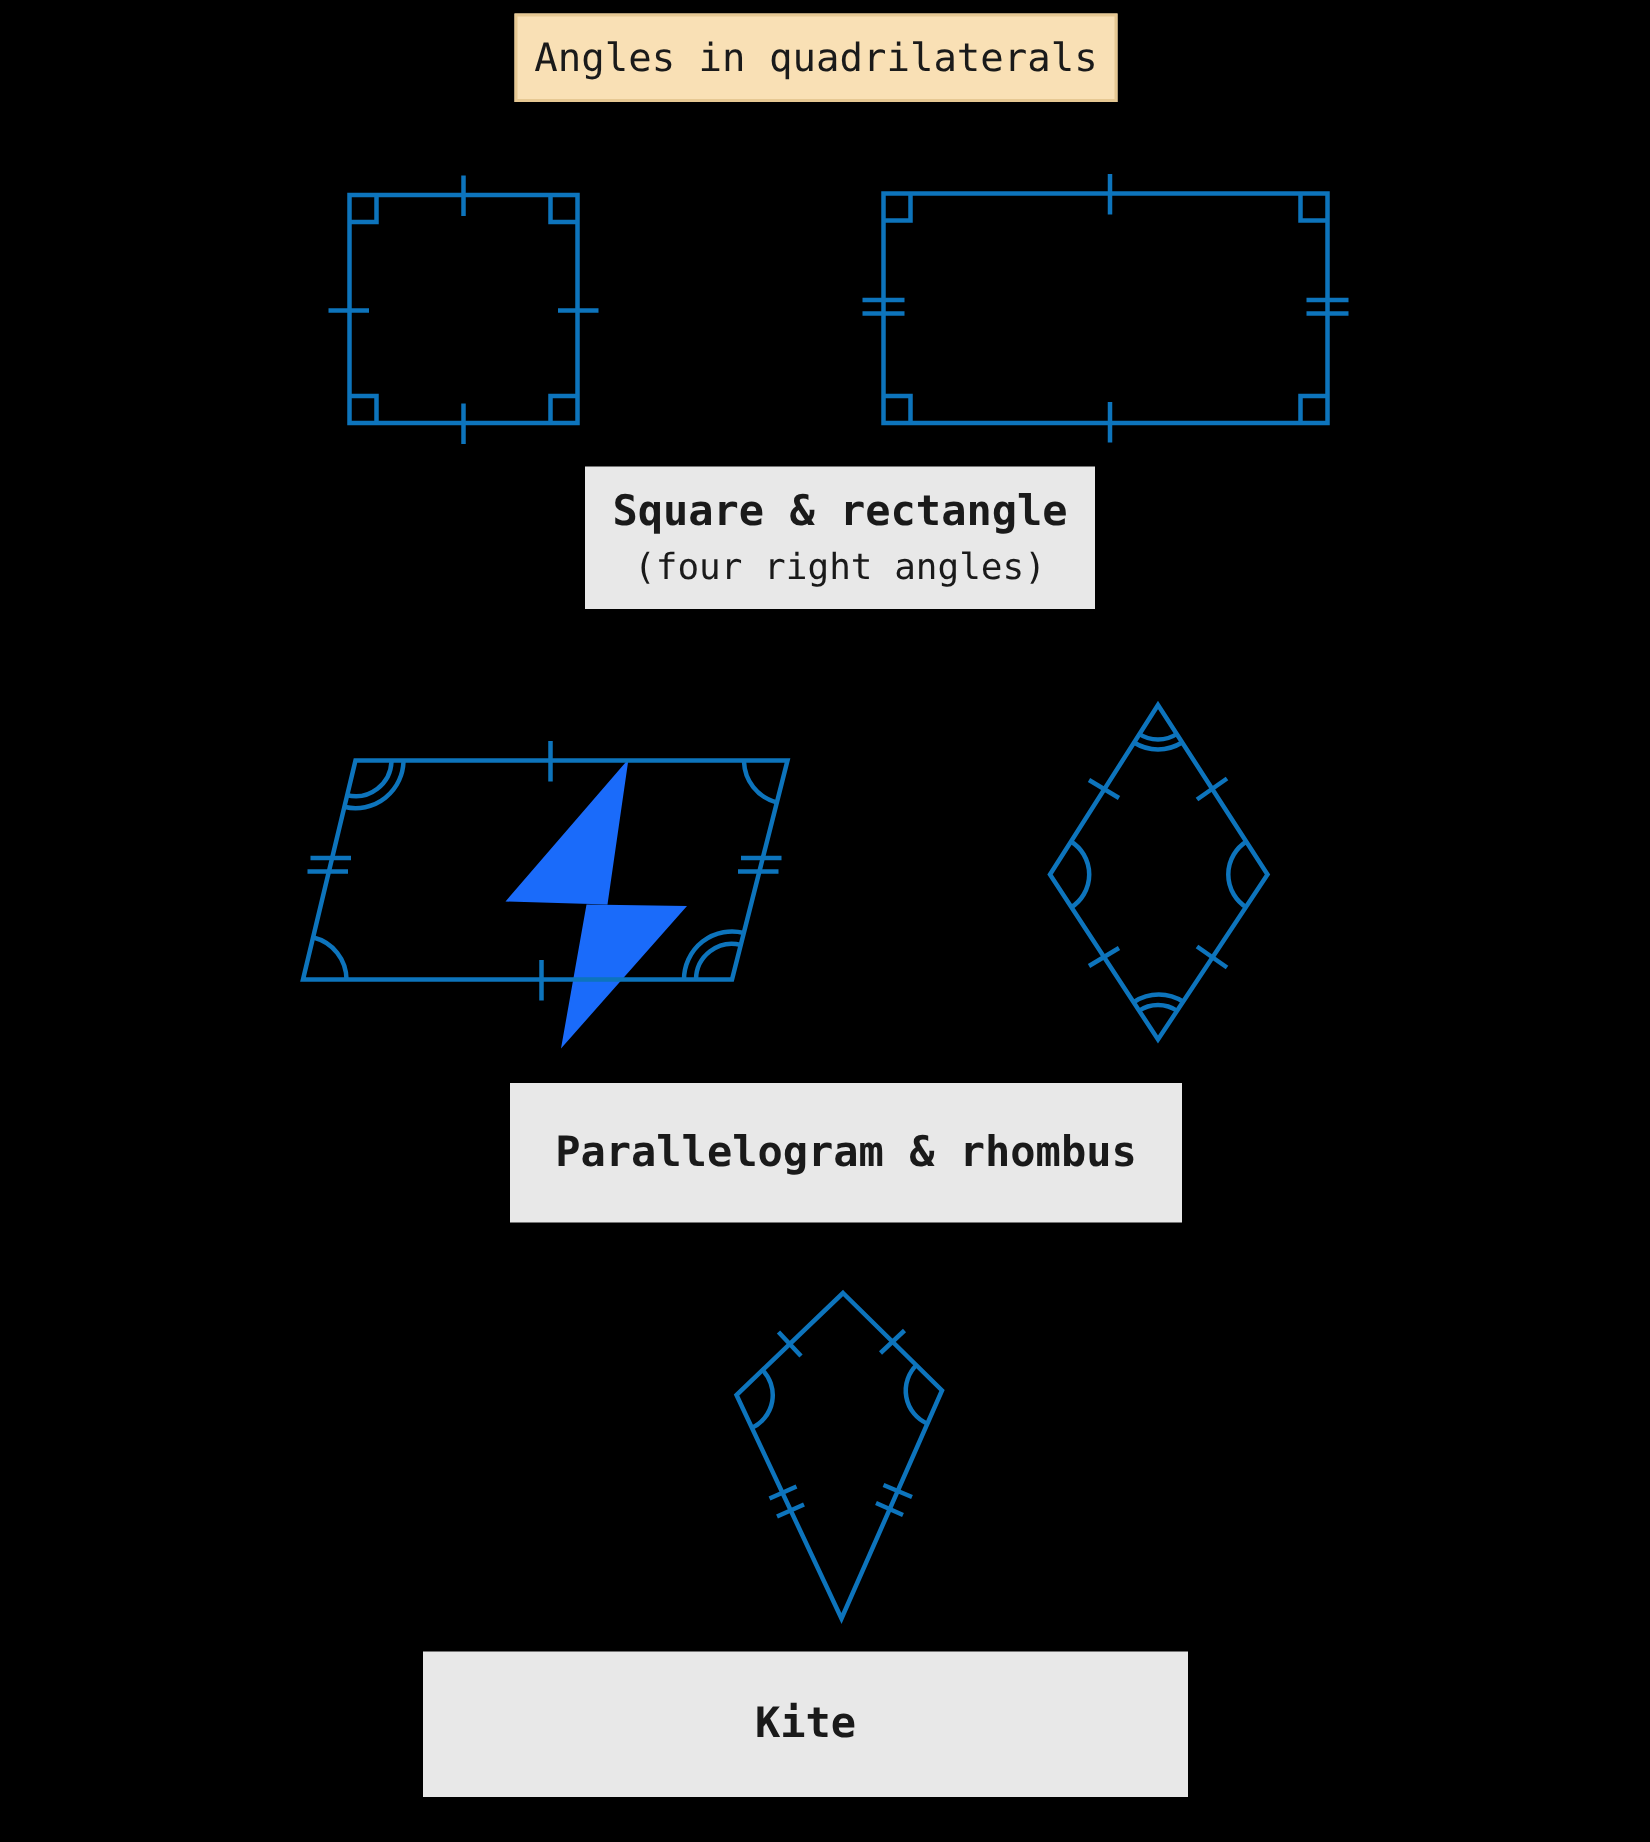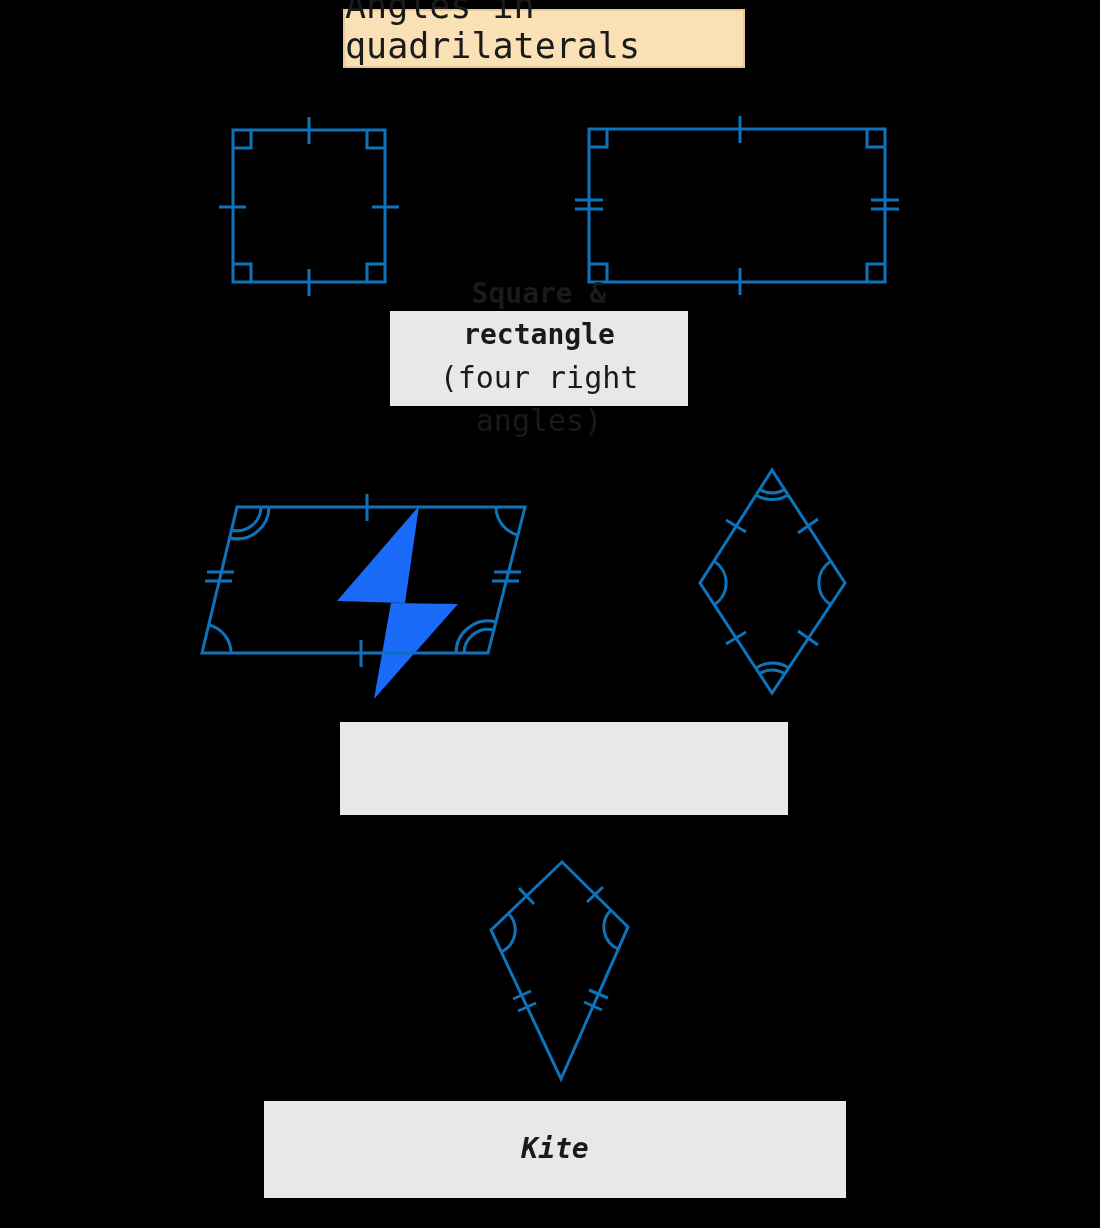--- a/index.html
+++ b/index.html
@@ -13,36 +13,36 @@
   }
   .diagram-svg { position: absolute; left: 0; top: 0; }
   .ln  { stroke: var(--outline-blue); stroke-width: 3; fill: none; }
   .bolt { fill: var(--bolt-blue); stroke: none; }
   .title-box {
     position: absolute;
     left: 343px; top: 9px; width: 402px; height: 59px;
     background: var(--title-bg);
     border: 2px solid var(--title-border);
     box-sizing: border-box;
-    display: flex; align-items: flex-end; justify-content: center;
+    display: flex; align-items: center; justify-content: center;
     color: var(--text-color);
-    font-size: 35px;
+    font-size: 26px;
   }
   .caption {
     position: absolute;
     background: var(--label-bg);
     color: var(--text-color);
     display: flex; flex-direction: column;
     align-items: center; justify-content: center;
     text-align: center;
     box-sizing: border-box;
     line-height: 1.45;
   }
   .caption-heading { font-weight: bold; font-size: 28px; }
-  .caption-sub { font-size: 30px; }
+  .caption-sub { font-size: 24px; }
 </style>
 </head>
 <body>
 
 <div class="page">
 
   <svg class="diagram-svg" width="1100" height="1228" viewBox="0 0 1100 1228">
 
     <g>
       <rect class="ln" x="233" y="130" width="152" height="152"></rect>
@@ -102,25 +102,26 @@
       <path class="ln" d="M 589 990 L 608 998 M 584 1002 L 602 1010"></path>
       <path class="ln" d="M 508 913 A 24 24 0 0 1 501 952"></path>
       <path class="ln" d="M 618 949 A 24 24 0 0 1 611 910"></path>
     </g>
   </svg>
 
   <div class="title-box">
     <span>Angles in quadrilaterals</span>
   </div>
 
-  <div class="caption" style="left:390px; top:311px; width:298px; height:95px;">
+  <div class="caption" style="left:390px; top:311px; width:340px; height:95px;">
     <div class="caption-heading">Square &amp; rectangle</div>
     <div class="caption-sub">(four right angles)</div>
   </div>
 
   <div class="caption" style="left:340px; top:722px; width:448px; height:93px;">
+    <div class="caption-heading">Parallelogram &amp; rhombus</div>
   </div>
 
-  <div class="caption" style="left:264px; top:1101px; width:582px; height:97px;font-style:italic;">
+  <div class="caption" style="left:282px; top:1101px; width:510px; height:97px;">
     <div class="caption-heading">Kite</div>
   </div>
 
 </div>
 
 </body></html>

